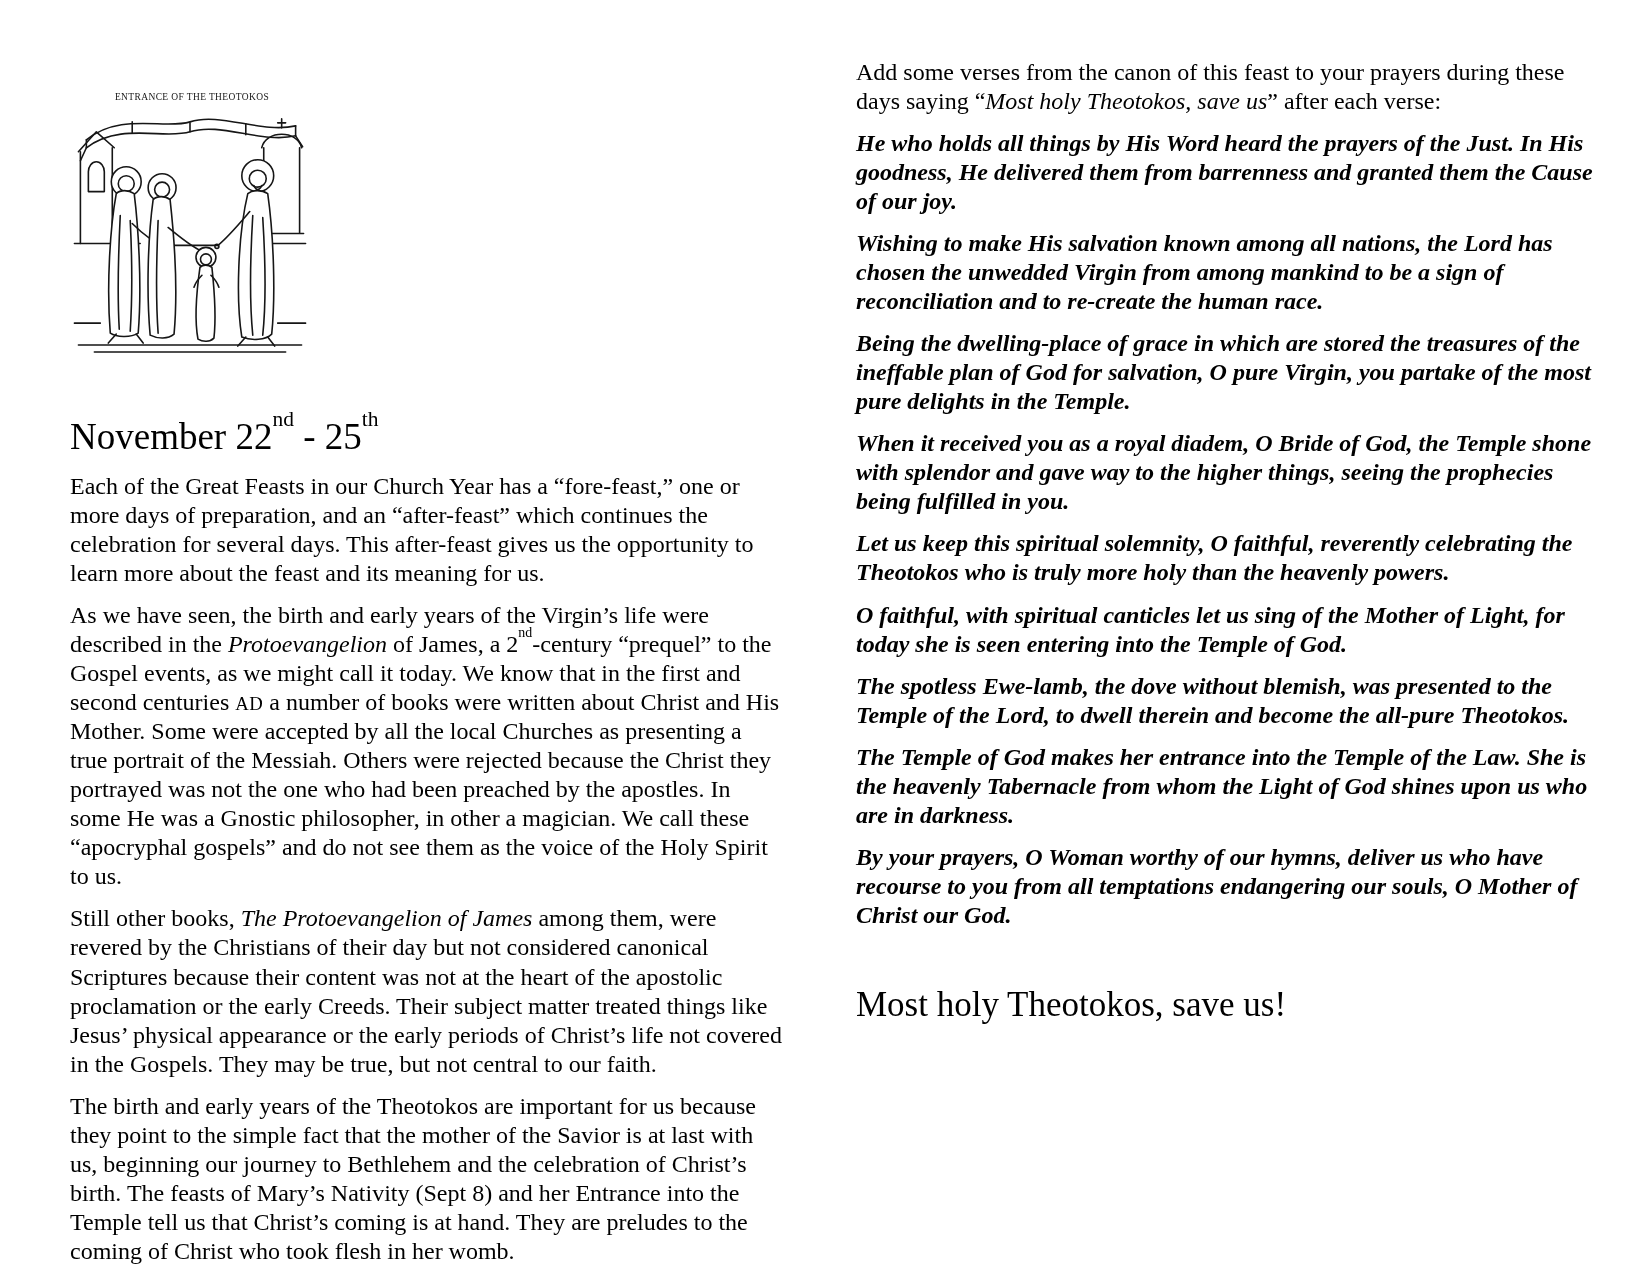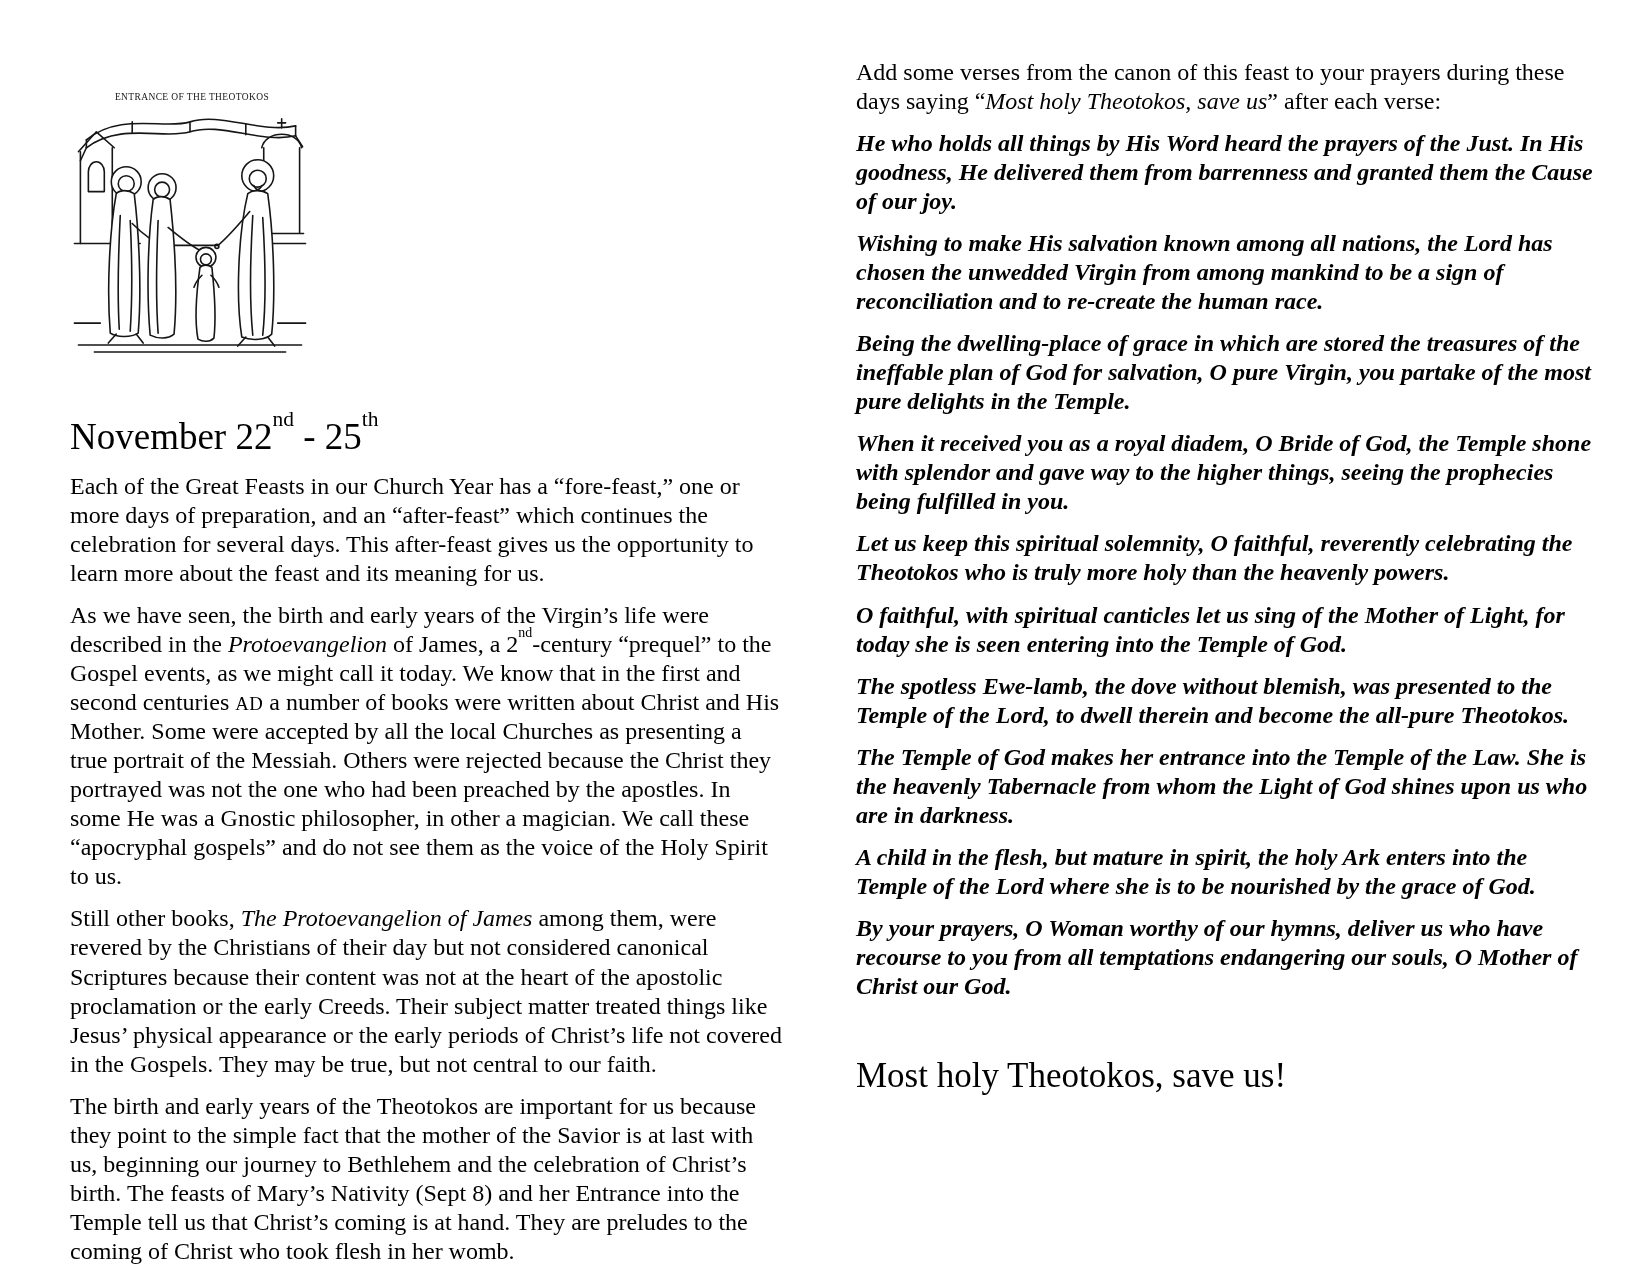--- a/index.html
+++ b/index.html
@@ -121,19 +121,18 @@
     <p class="body-par intro-par"><span>Add some verses from the canon of this feast to your prayers during these days saying “</span><em>Most holy Theotokos, save us</em><span>” after each verse:</span></p>
 
     <p class="body-par verse">He who holds all things by His Word heard the prayers of the Just. In His goodness, He delivered them from barrenness and granted them the Cause of our joy.</p>
     <p class="body-par verse">Wishing to make His salvation known among all nations, the Lord has chosen the unwedded Virgin from among mankind to be a sign of reconciliation and to re-create the human race.</p>
     <p class="body-par verse">Being the dwelling-place of grace in which are stored the treasures of the ineffable plan of God for salvation, O pure Virgin, you partake of the most pure delights in the Temple.</p>
     <p class="body-par verse">When it received you as a royal diadem, O Bride of God, the Temple shone with splendor and gave way to the higher things, seeing the prophecies being fulfilled in you.</p>
     <p class="body-par verse">Let us keep this spiritual solemnity, O faithful, reverently celebrating the Theotokos who is truly more holy than the heavenly powers.</p>
     <p class="body-par verse">O faithful, with spiritual canticles let us sing of the Mother of Light, for today she is seen entering into the Temple of God.</p>
     <p class="body-par verse">The spotless Ewe-lamb, the dove without blemish, was presented to the Temple of the Lord, to dwell therein and become the all-pure Theotokos.</p>
     <p class="body-par verse">The Temple of God makes her entrance into the Temple of the Law. She is the heavenly Tabernacle from whom the Light of God shines upon us who are in darkness.</p>
-    <p class="body-par verse">A child in the flesh, but mature in spirit, the holy Ark enters into the Temple of the Lord where she is to be nourished by the grace of God.</p>
     <p class="body-par verse">By your prayers, O Woman worthy of our hymns, deliver us who have recourse to you from all temptations endangering our souls, O Mother of Christ our God.</p>
 
     <div class="closing">Most holy Theotokos, save us!</div>
   </div>
 
 </div>
 
 </body></html>

